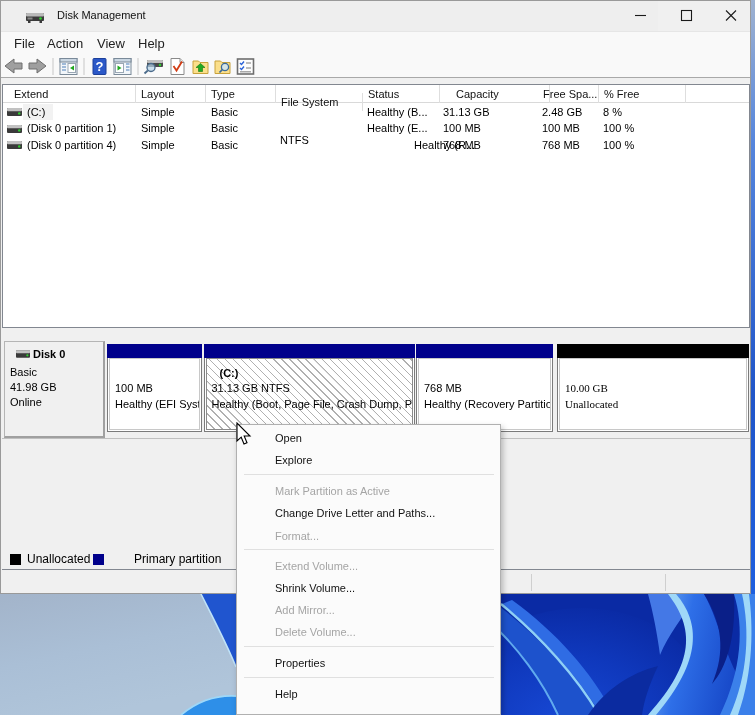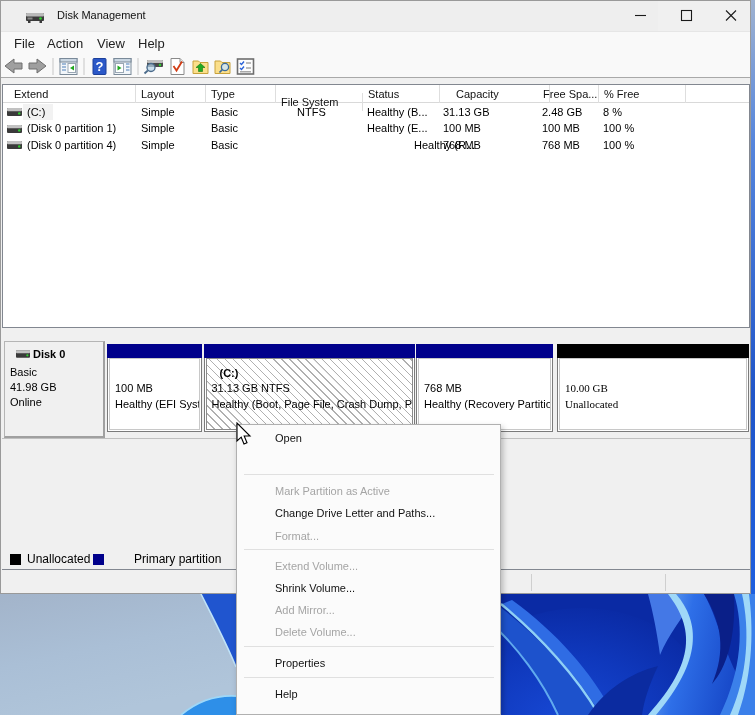--- a/index.html
+++ b/index.html
@@ -203,21 +203,21 @@
     <div class="trow" style="top:18.5px;">
       <div style="position:absolute; left:20px; top:0px; width:30px; height:16px; background:#f2f2f2;"></div>
       <svg class="dico" style="left:3.5px;top:4.5px;" viewBox="0 0 15 8">
           <rect x="0" y="0" width="15" height="8" rx="1" fill="#3a3a3a"></rect>
           <rect x="0" y="0" width="15" height="3.2" rx="1" fill="#c2c2c2"></rect>
           <circle cx="12.2" cy="5.4" r="1.2" fill="#2fd12f"></circle>
         </svg>
       <span class="tcell" style="left:24px;">(C:)</span>
       <span class="tcell" style="left:138px;">Simple</span>
       <span class="tcell" style="left:208px;">Basic</span>
-      <span class="tcell" style="left:294px;">NTFS</span>
+      <span class="tcell" style="left:277px;margin-top:28px;">NTFS</span>
       <span class="tcell" style="left:364px;">Healthy (B...</span>
       <span class="tcell" style="left:440px;">31.13 GB</span>
       <span class="tcell" style="left:539px;">2.48 GB</span>
       <span class="tcell" style="left:600px;">8 %</span>
     </div>
     <div class="trow" style="top:35.2px;">
       <svg class="dico" style="left:3.5px;top:4.5px;" viewBox="0 0 15 8">
           <rect x="0" y="0" width="15" height="8" rx="1" fill="#3a3a3a"></rect>
           <rect x="0" y="0" width="15" height="3.2" rx="1" fill="#c2c2c2"></rect>
           <circle cx="12.2" cy="5.4" r="1.2" fill="#2fd12f"></circle>
@@ -295,20 +295,21 @@
     </div>
   </div>
   <div id="statusbar">
     <div style="position:absolute; left:529px; top:4px; width:1px; height:17px; background:#cfcfcf;"></div>
     <div style="position:absolute; left:663px; top:4px; width:1px; height:17px; background:#cfcfcf;"></div>
   </div>
 </div>
 
 <div id="menu">
   <div class="menuitem" style="top:2px;">Open</div>
+  <div class="menuitem" style="top:24px;">Explore</div>
   <div class="msep" style="top:49px;"></div>
   <div class="menuitem dis" style="top:55px;">Mark Partition as Active</div>
   <div class="menuitem" style="top:77px;">Change Drive Letter and Paths...</div>
   <div class="menuitem dis" style="top:100px;text-align:center;">Format...</div>
   <div class="msep" style="top:124px;"></div>
   <div class="menuitem dis" style="top:130px;">Extend Volume...</div>
   <div class="menuitem" style="top:152px;">Shrink Volume...</div>
   <div class="menuitem dis" style="top:174px;">Add Mirror...</div>
   <div class="menuitem dis" style="top:196px;">Delete Volume...</div>
   <div class="msep" style="top:221px;"></div>

